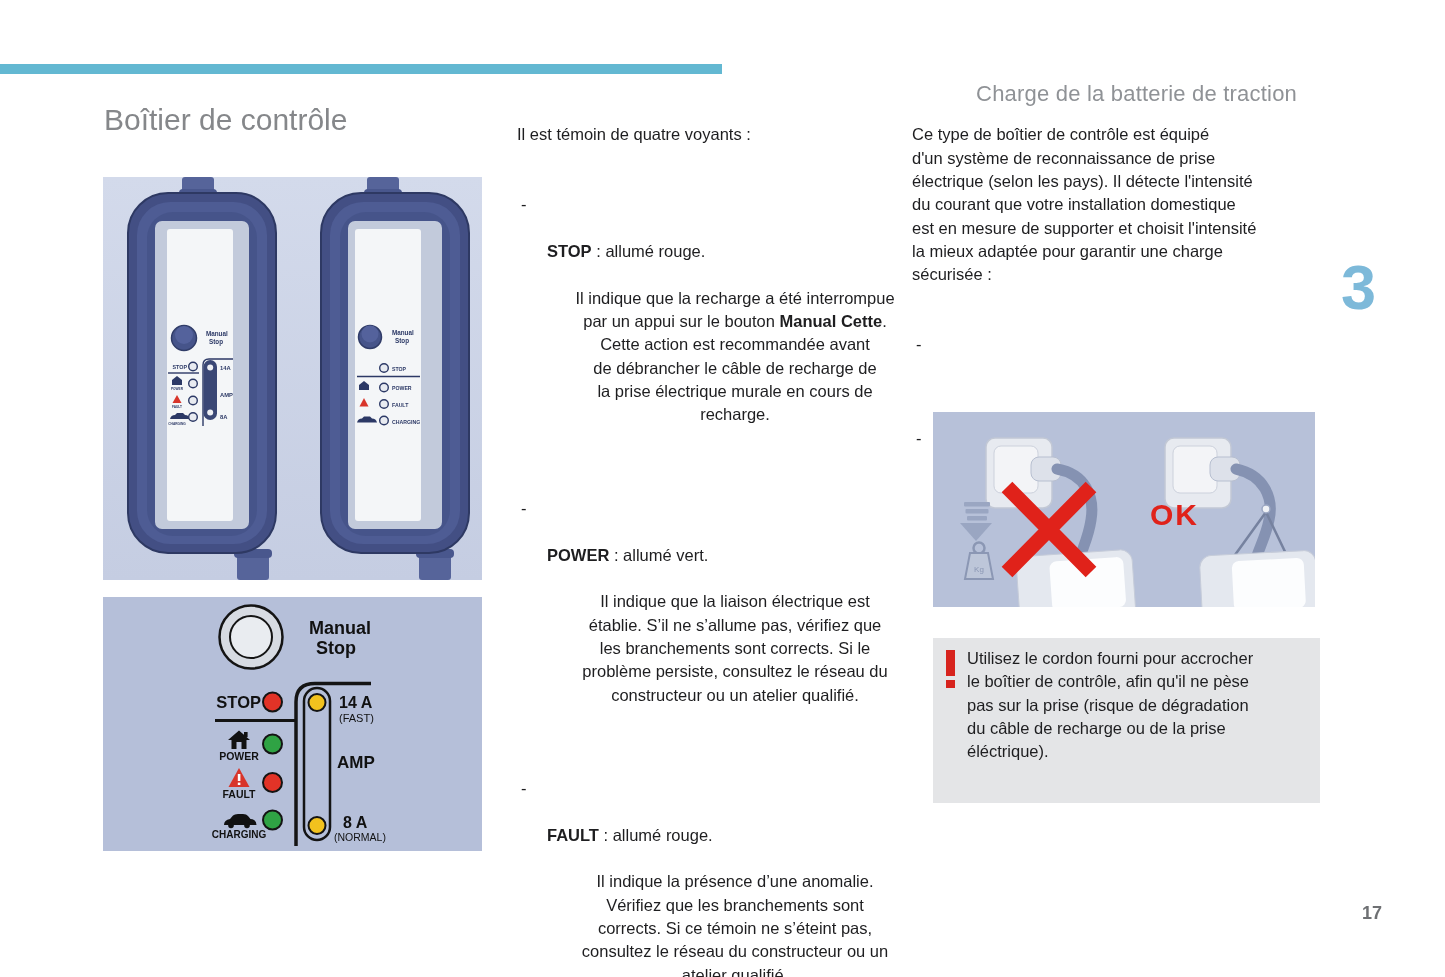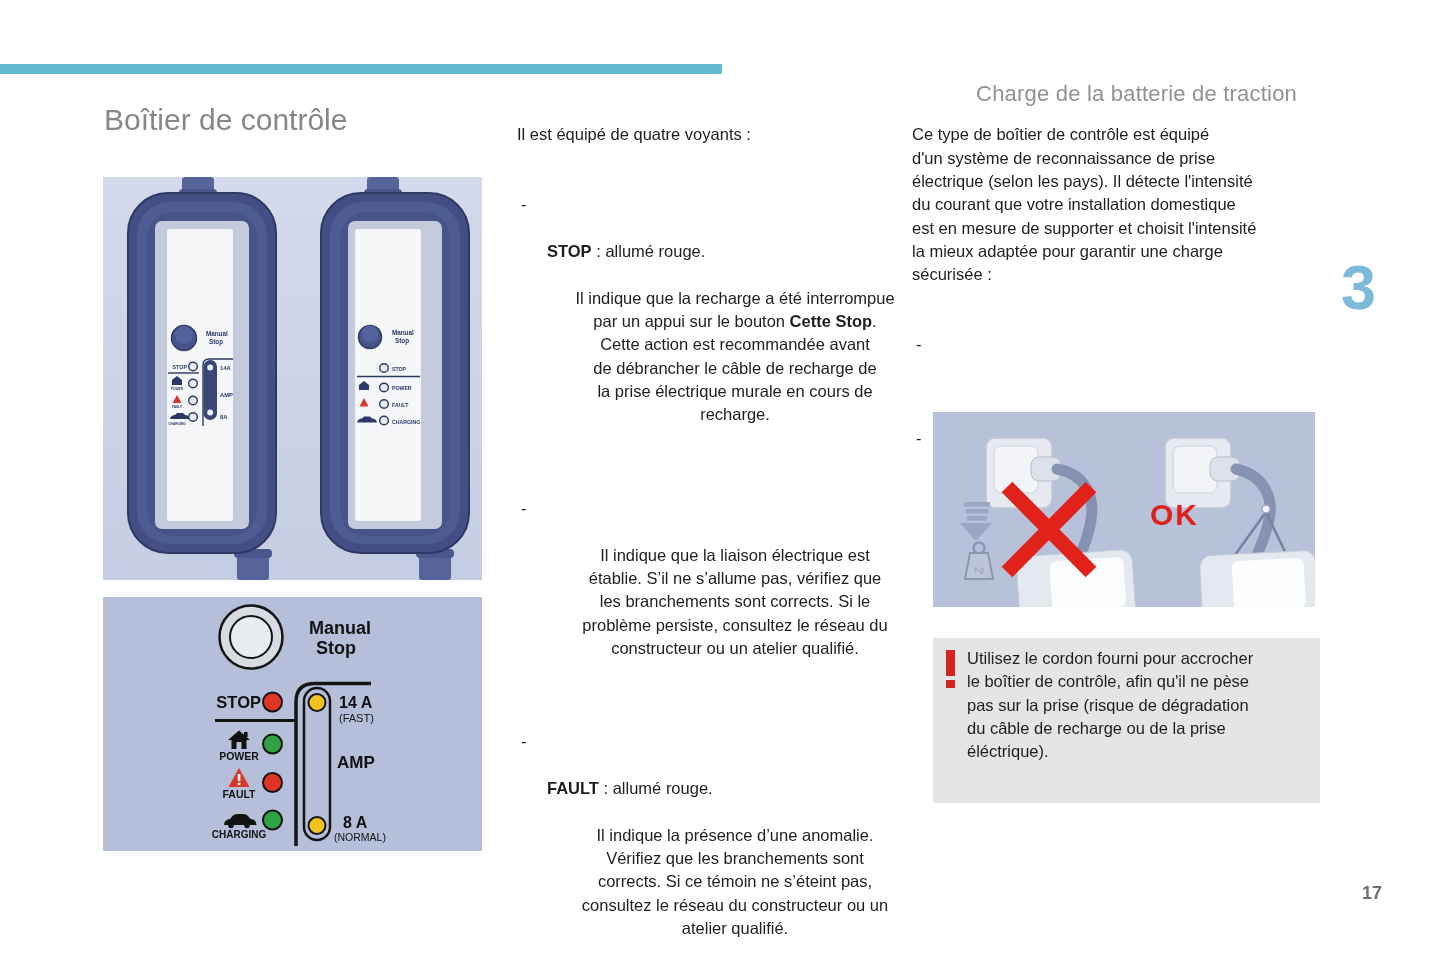--- a/index.html
+++ b/index.html
@@ -7,21 +7,21 @@
     width:1445px; height:977px; position:relative; overflow:hidden;
     background:#ffffff; color:#1e1e20;
     font-family:"Liberation Sans", sans-serif;
   }
   .abs { position:absolute; }
 
   .top-bar { left:0; top:64px; width:722px; height:10px; background:#63b8d2; }
   .page-header { top:58px; right:148px; font-size:22px; color:#8f9296; letter-spacing:.2px;margin-top:23px; }
   .chapter-num { left:1341px; top:256px; font-size:63px; font-weight:bold; color:#7db9d9; line-height:1; }
   .page-title { left:104px; top:103px; font-size:30px; color:#85878a; }
-  .page-num  { left:1362px; top:883px; font-size:18px; font-weight:bold; color:#6e7073; }
+  .page-num  { left:1362px; top:903px; font-size:18px; font-weight:bold; color:#6e7073; }
 
   .col { font-size:16.5px; line-height:23.35px; white-space:pre-line; }
   .col-mid   { left:517px; top:100px; width:400px; }
   .col-right { left:912px; top:100px; width:397px; }
   .bullet { position:relative; }
   .bullet .dash { position:absolute; left:4px; top:0; }
   .b-head { padding-left:30px; }
   .b-desc { padding-left:36px;text-align:center; }
   .bold { font-weight:bold; }
 
@@ -159,35 +159,36 @@
     <path d="M 121 228 q 0 -5 6 -6 l 3 -3.5 q 1.5 -1.5 5 -1.5 h 5 q 3.5 0 5 2 l 2.5 3 q 6 0.5 6 6 z" fill="#111"></path>
     <circle cx="128" cy="228.5" r="2.8" fill="#111"></circle>
     <circle cx="144" cy="228.5" r="2.8" fill="#111"></circle>
   </g>
   <text x="136" y="240.5" text-anchor="middle" font-size="10" font-weight="bold" fill="#111">CHARGING</text>
   <circle cx="169.5" cy="223" r="9.5" fill="#2fa344" stroke="#141414" stroke-width="2"></circle>
 </svg>
 </div>
 
 <div class="abs col col-mid">
-  <div>Il est équipé de quatre voyants :</div>
+  <div>Il est témoin de quatre voyants :</div>
 
   <div class="bullet">
     <span class="dash">-</span>
     <div class="b-head"><span class="bold">STOP</span><span> : allumé rouge.</span></div>
     <div class="b-desc"><span>Il indique que la recharge a été interrompue
-par un appui sur le bouton </span><span class="bold">Cette Stop</span><span>.
+par un appui sur le bouton </span><span class="bold">Manual Cette</span><span>.
 Cette action est recommandée avant
 de débrancher le câble de recharge de
 la prise électrique murale en cours de
 recharge.</span></div>
   </div>
 
   <div class="bullet">
     <span class="dash">-</span>
+    <div class="b-head"><span class="bold">POWER</span><span> : allumé vert.</span></div>
     <div class="b-desc"><span>Il indique que la liaison électrique est
 établie. S’il ne s’allume pas, vérifiez que
 les branchements sont corrects. Si le
 problème persiste, consultez le réseau du
 constructeur ou un atelier qualifié.</span><span class="bold"></span><span></span></div>
   </div>
 
   <div class="bullet">
     <span class="dash">-</span>
     <div class="b-head"><span class="bold">FAULT</span><span> : allumé rouge.</span></div>

